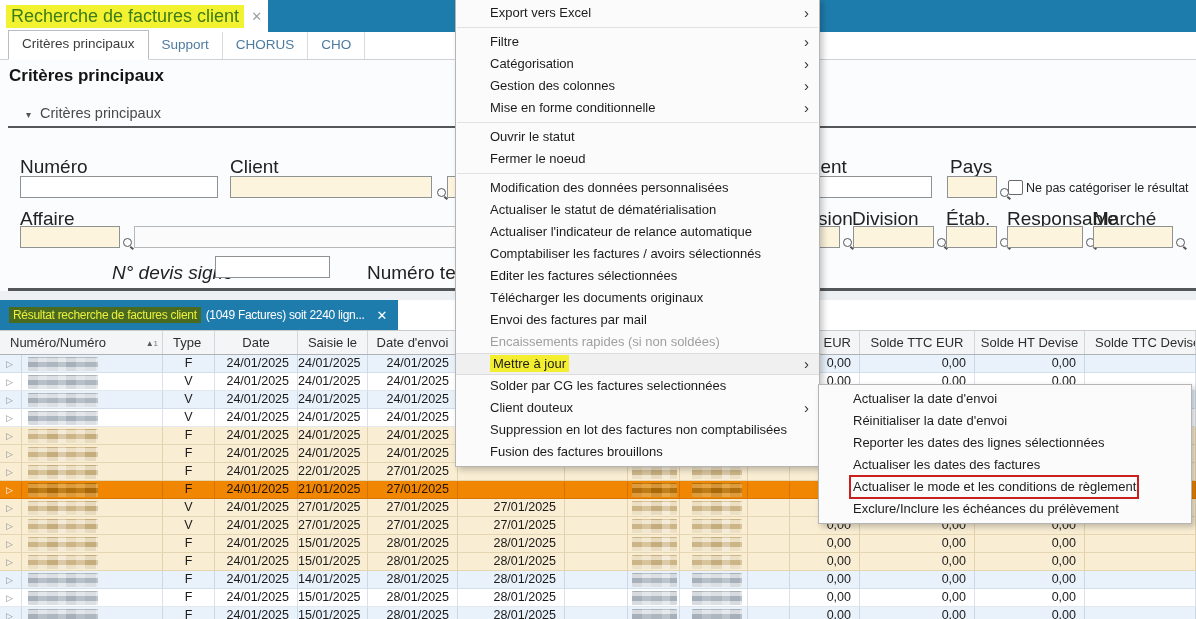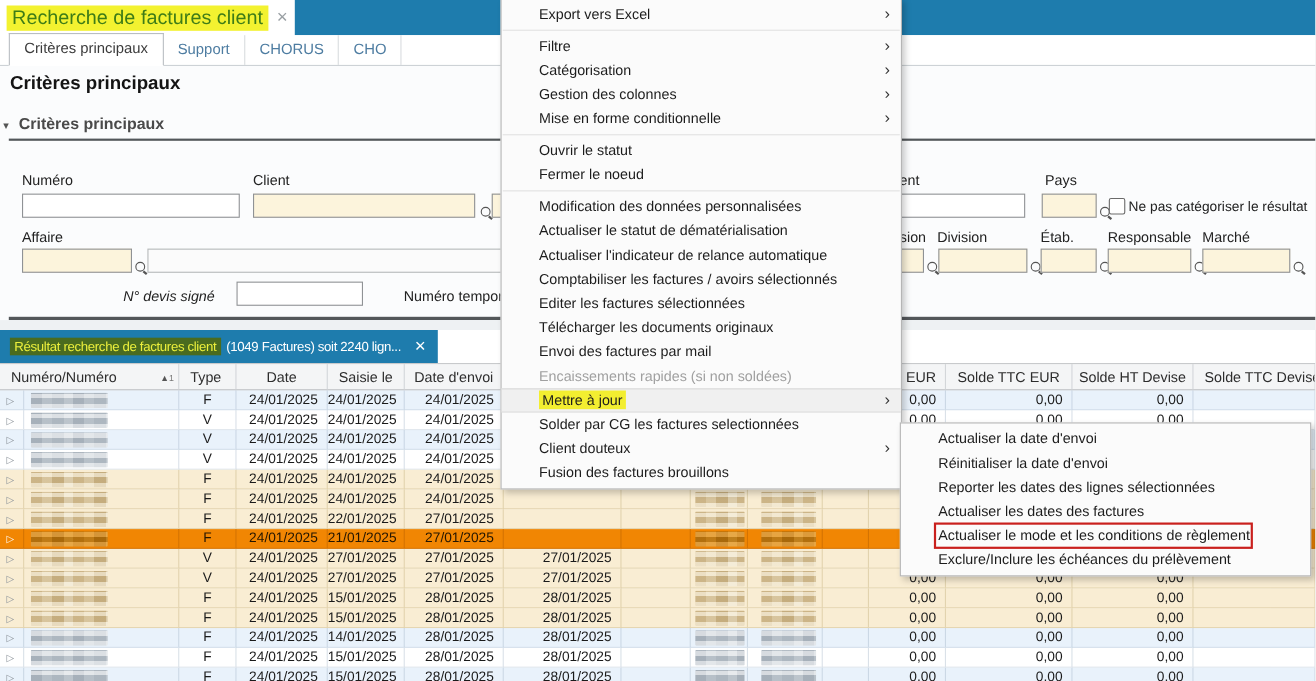--- a/index.html
+++ b/index.html
@@ -14,26 +14,26 @@
   
   .sub-tabs{position:absolute;top:32px;left:0;right:0;height:28px;background:#fff;
             border-bottom:1px solid #cdd2d6;display:flex;align-items:flex-end;padding-left:8px;box-sizing:border-box;}
   .sub-tab{padding:0 13px;line-height:26px;height:27px;font-size:13.5px;color:#4d7ca1;
            border-right:1px solid #d9dcdf;white-space:nowrap;cursor:default;}
   .sub-tab.first{border-left:1px solid #d9dcdf;}
   .sub-tab.active{border:1px solid #b9bec2;border-bottom:1px solid #fff;background:#fff;color:#3c3c3c;margin-bottom:-1px;height:28px;}
   
   .panel{position:absolute;top:60px;left:0;right:0;height:231px;background:#fbfcfd;}
   .page-title{position:absolute;top:66px;left:9px;font-size:17px;font-weight:bold;color:#141414;}
-  .section-hdr{position:absolute;top:105px;left:3px;font-size:14.5px;font-weight:bold;color:#4a4a4a;}
+  .section-hdr{position:absolute;top:105px;left:26px;font-size:14.5px;font-weight:normal;color:#4a4a4a;}
   .section-caret{font-size:10px;color:#555;margin-right:5px;}
   .rule-top{position:absolute;top:126px;left:8px;right:0;height:2px;background:#53575a;}
   .rule-bottom{position:absolute;top:288px;left:8px;right:0;height:3px;background:#53575a;}
   .gray-strip{position:absolute;top:291px;left:0;right:0;height:9px;background:#eef1f3;}
-  .flabel{position:absolute;font-size:13px;color:#222;white-space:nowrap;}
+  .flabel{position:absolute;font-size:19px;color:#222;white-space:nowrap;}
   .finput{position:absolute;height:22px;border:1px solid #8f9295;background:#fff;box-sizing:border-box;}
   .finput.cream{background:#fcf4dc;}
   .finput.gray{background:#fbfbfb;border-color:#b6b9bb;}
   .mag{position:absolute;width:7px;height:7px;border:1.5px solid #555;border-radius:50%;}
   .mag::after{content:"";position:absolute;width:4px;height:1.5px;background:#555;right:-3px;bottom:-2px;transform:rotate(40deg);}
   .checkbox{position:absolute;width:13px;height:13px;border:1px solid #6a6a6a;background:#fff;border-radius:2px;}
   
   .result-tab{position:absolute;top:300px;left:0;width:398px;height:30px;background:#1e7cad;display:flex;
               align-items:center;padding:0 9px;box-sizing:border-box;font-size:12px;letter-spacing:-0.3px;color:#fff;white-space:nowrap;}
   .hl-green{background:#4a6b1f;color:#ecef3c;padding:1px 4px;}
@@ -541,20 +541,21 @@
       <div class="mi"><span>Actualiser le statut de dématérialisation</span></div>
       <div class="mi"><span>Actualiser l'indicateur de relance automatique</span></div>
       <div class="mi"><span>Comptabiliser les factures / avoirs sélectionnés</span></div>
       <div class="mi"><span>Editer les factures sélectionnées</span></div>
       <div class="mi"><span>Télécharger les documents originaux</span></div>
       <div class="mi"><span>Envoi des factures par mail</span></div>
       <div class="mi disabled"><span>Encaissements rapides (si non soldées)</span></div>
       <div class="mi hovered"><span class="hl">Mettre à jour</span><span class="arrow">›</span></div>
       <div class="mi"><span>Solder par CG les factures selectionnées</span></div>
       <div class="mi"><span>Client douteux</span><span class="arrow">›</span></div>
+      <div class="mi"><span>Suppression en lot des factures non comptabilisées</span></div>
       <div class="mi"><span>Fusion des factures brouillons</span></div>
     </div>
 
   <div class="menu" id="sub-menu">
       <div class="mi"><span>Actualiser la date d'envoi</span></div>
       <div class="mi"><span>Réinitialiser la date d'envoi</span></div>
       <div class="mi"><span>Reporter les dates des lignes sélectionnées</span></div>
       <div class="mi"><span>Actualiser les dates des factures</span></div>
       <div class="red-box" style="top: 90px;"></div>
       <div class="mi"><span>Actualiser le mode et les conditions de règlement</span></div>

